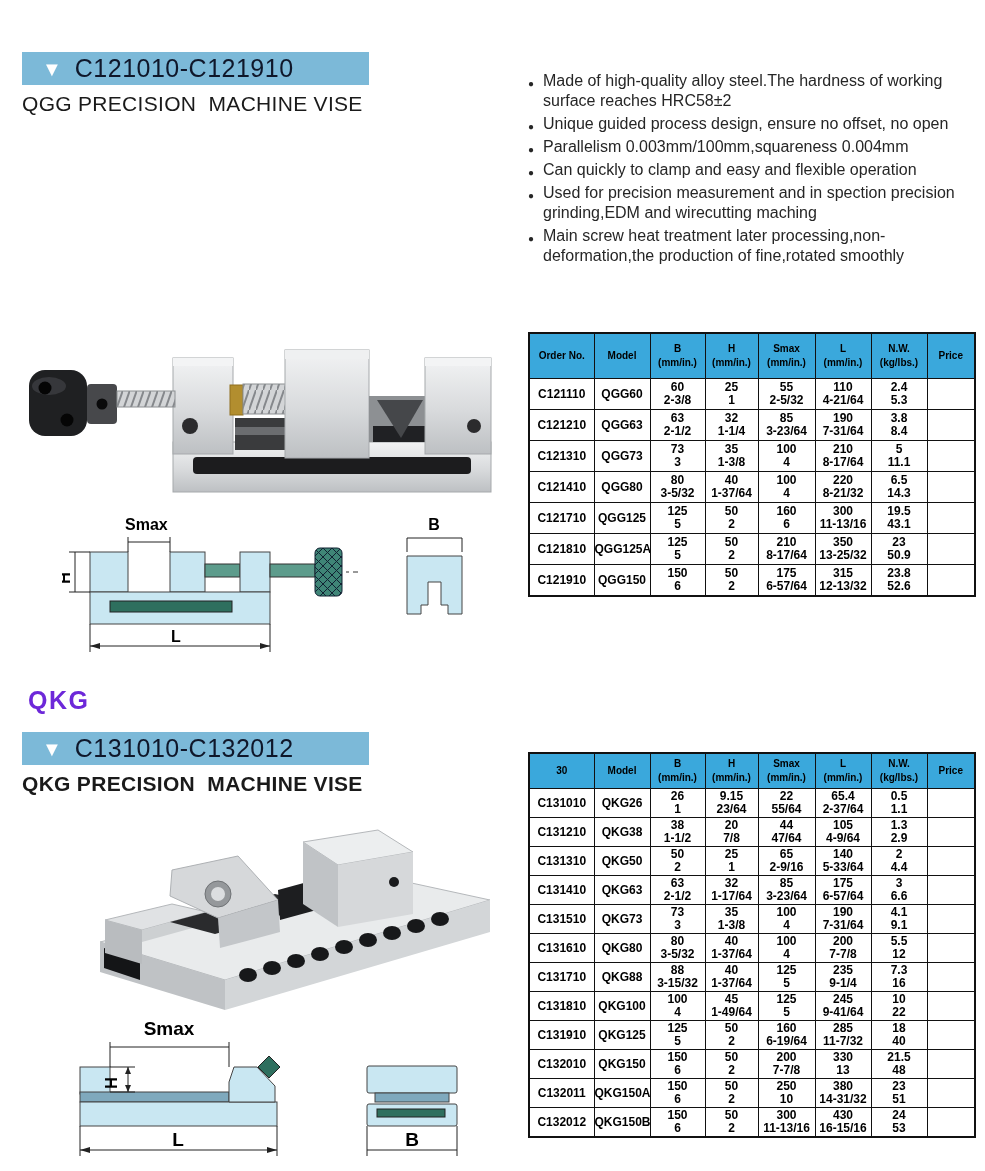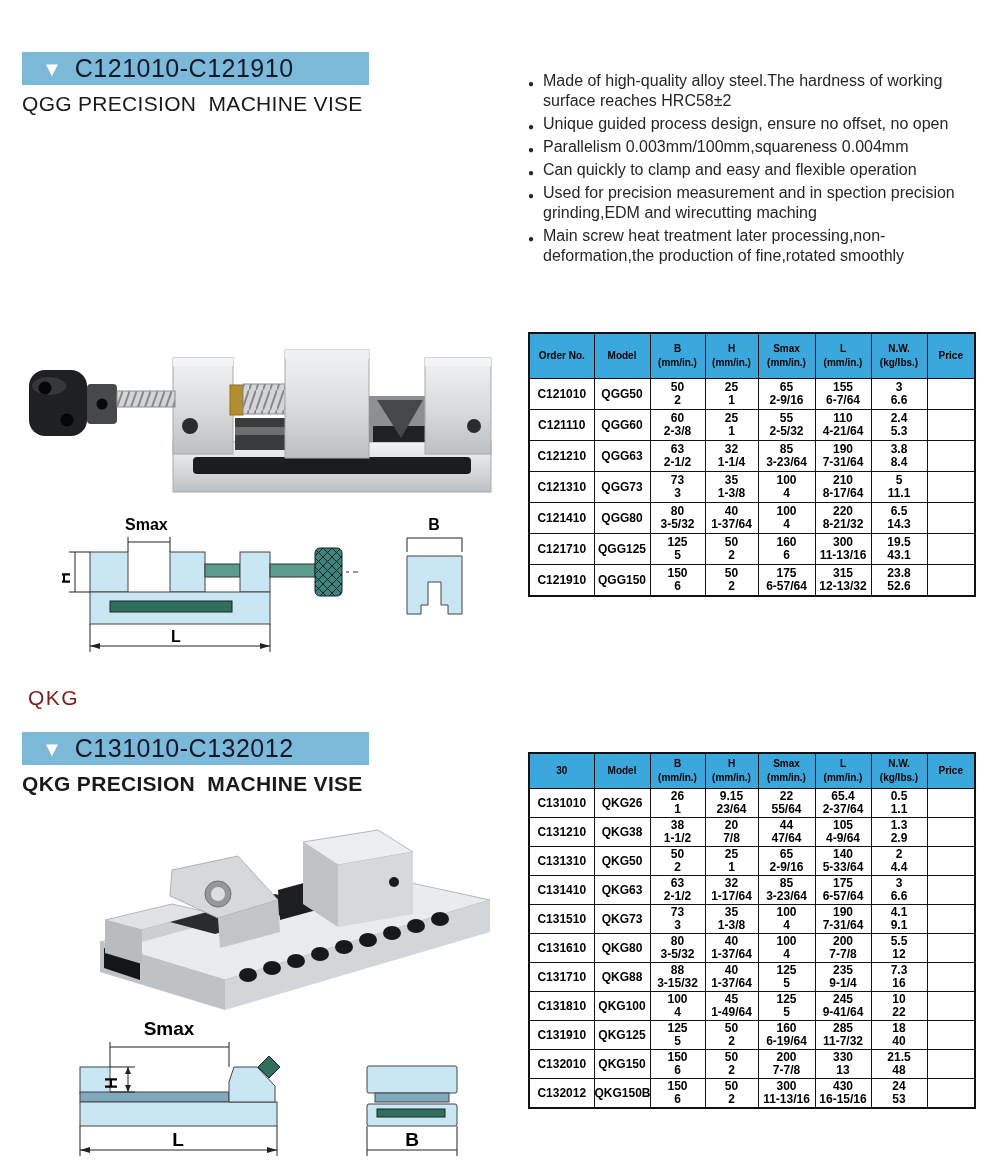--- a/index.html
+++ b/index.html
@@ -6,22 +6,22 @@
   .page{position:relative;width:985px;height:1171px;background:#fff;overflow:hidden;
         font-family:"Liberation Sans",sans-serif;color:#1c1c1c;}
 
   
   .banner{position:absolute;left:22px;width:347px;height:33px;background:#7cb9d8;
           display:flex;align-items:center;}
   .banner .tri{color:#fff;font-size:20px;margin:0 13px 0 20px;line-height:1;}
   .banner .lbl{color:#0f172a;font-size:25px;font-weight:400;letter-spacing:.5px;}
   .subtitle{position:absolute;left:22px;font-size:21px;letter-spacing:.3px;color:#1a1a1a;white-space:pre;}
 
-  .series-label{position:absolute;left:28px;top:686px;font-size:21px;font-weight:400;
-                letter-spacing:1.5px;color:#7f1d1d;}
+  .series-label{position:absolute;left:28px;top:686px;font-size:25px;font-weight:700;
+                letter-spacing:1.5px;color:#6d28d9;}
 
   
   .features{position:absolute;left:528px;top:71px;width:457px;margin:0;padding:0;list-style:none;
             font-size:16px;line-height:20px;color:#262626;}
   .features li{position:relative;padding-left:15px;margin-bottom:3px;}
   .features li::before{content:"●";position:absolute;left:0;top:3px;font-size:10px;}
 
   
   .spec-table{position:absolute;left:528px;border-collapse:collapse;table-layout:fixed;width:446px;
               font-weight:700;font-size:12px;line-height:13px;text-align:center;color:#000;
@@ -170,30 +170,20 @@
           <th>B<br>(mm/in.)</th>
           <th>H<br>(mm/in.)</th>
           <th>Smax<br>(mm/in.)</th>
           <th>L<br>(mm/in.)</th>
           <th>N.W.<br>(kg/lbs.)</th>
           <th>Price</th>
         </tr>
       </thead>
     <tbody>
         <tr>
-          <td>C121010</td>
-          <td>QGG50</td>
-          <td>50<br>2</td>
-          <td>25<br>1</td>
-          <td>65<br>2-9/16</td>
-          <td>155<br>6-7/64</td>
-          <td>3<br>6.6</td>
-          <td></td>
-        </tr>
-        <tr>
           <td>C121110</td>
           <td>QGG60</td>
           <td>60<br>2-3/8</td>
           <td>25<br>1</td>
           <td>55<br>2-5/32</td>
           <td>110<br>4-21/64</td>
           <td>2.4<br>5.3</td>
           <td></td>
         </tr>
         <tr>
@@ -227,20 +217,30 @@
           <td></td>
         </tr>
         <tr>
           <td>C121710</td>
           <td>QGG125</td>
           <td>125<br>5</td>
           <td>50<br>2</td>
           <td>160<br>6</td>
           <td>300<br>11-13/16</td>
           <td>19.5<br>43.1</td>
+          <td></td>
+        </tr>
+        <tr>
+          <td>C121810</td>
+          <td>QGG125A</td>
+          <td>125<br>5</td>
+          <td>50<br>2</td>
+          <td>210<br>8-17/64</td>
+          <td>350<br>13-25/32</td>
+          <td>23<br>50.9</td>
           <td></td>
         </tr>
         <tr>
           <td>C121910</td>
           <td>QGG150</td>
           <td>150<br>6</td>
           <td>50<br>2</td>
           <td>175<br>6-57/64</td>
           <td>315<br>12-13/32</td>
           <td>23.8<br>52.6</td>
@@ -452,20 +452,30 @@
           <td>C132010</td>
           <td>QKG150</td>
           <td>150<br>6</td>
           <td>50<br>2</td>
           <td>200<br>7-7/8</td>
           <td>330<br>13</td>
           <td>21.5<br>48</td>
           <td></td>
         </tr>
         <tr>
+          <td>C132011</td>
+          <td>QKG150A</td>
+          <td>150<br>6</td>
+          <td>50<br>2</td>
+          <td>250<br>10</td>
+          <td>380<br>14-31/32</td>
+          <td>23<br>51</td>
+          <td></td>
+        </tr>
+        <tr>
           <td>C132012</td>
           <td>QKG150B</td>
           <td>150<br>6</td>
           <td>50<br>2</td>
           <td>300<br>11-13/16</td>
           <td>430<br>16-15/16</td>
           <td>24<br>53</td>
           <td></td>
         </tr>
       </tbody>

